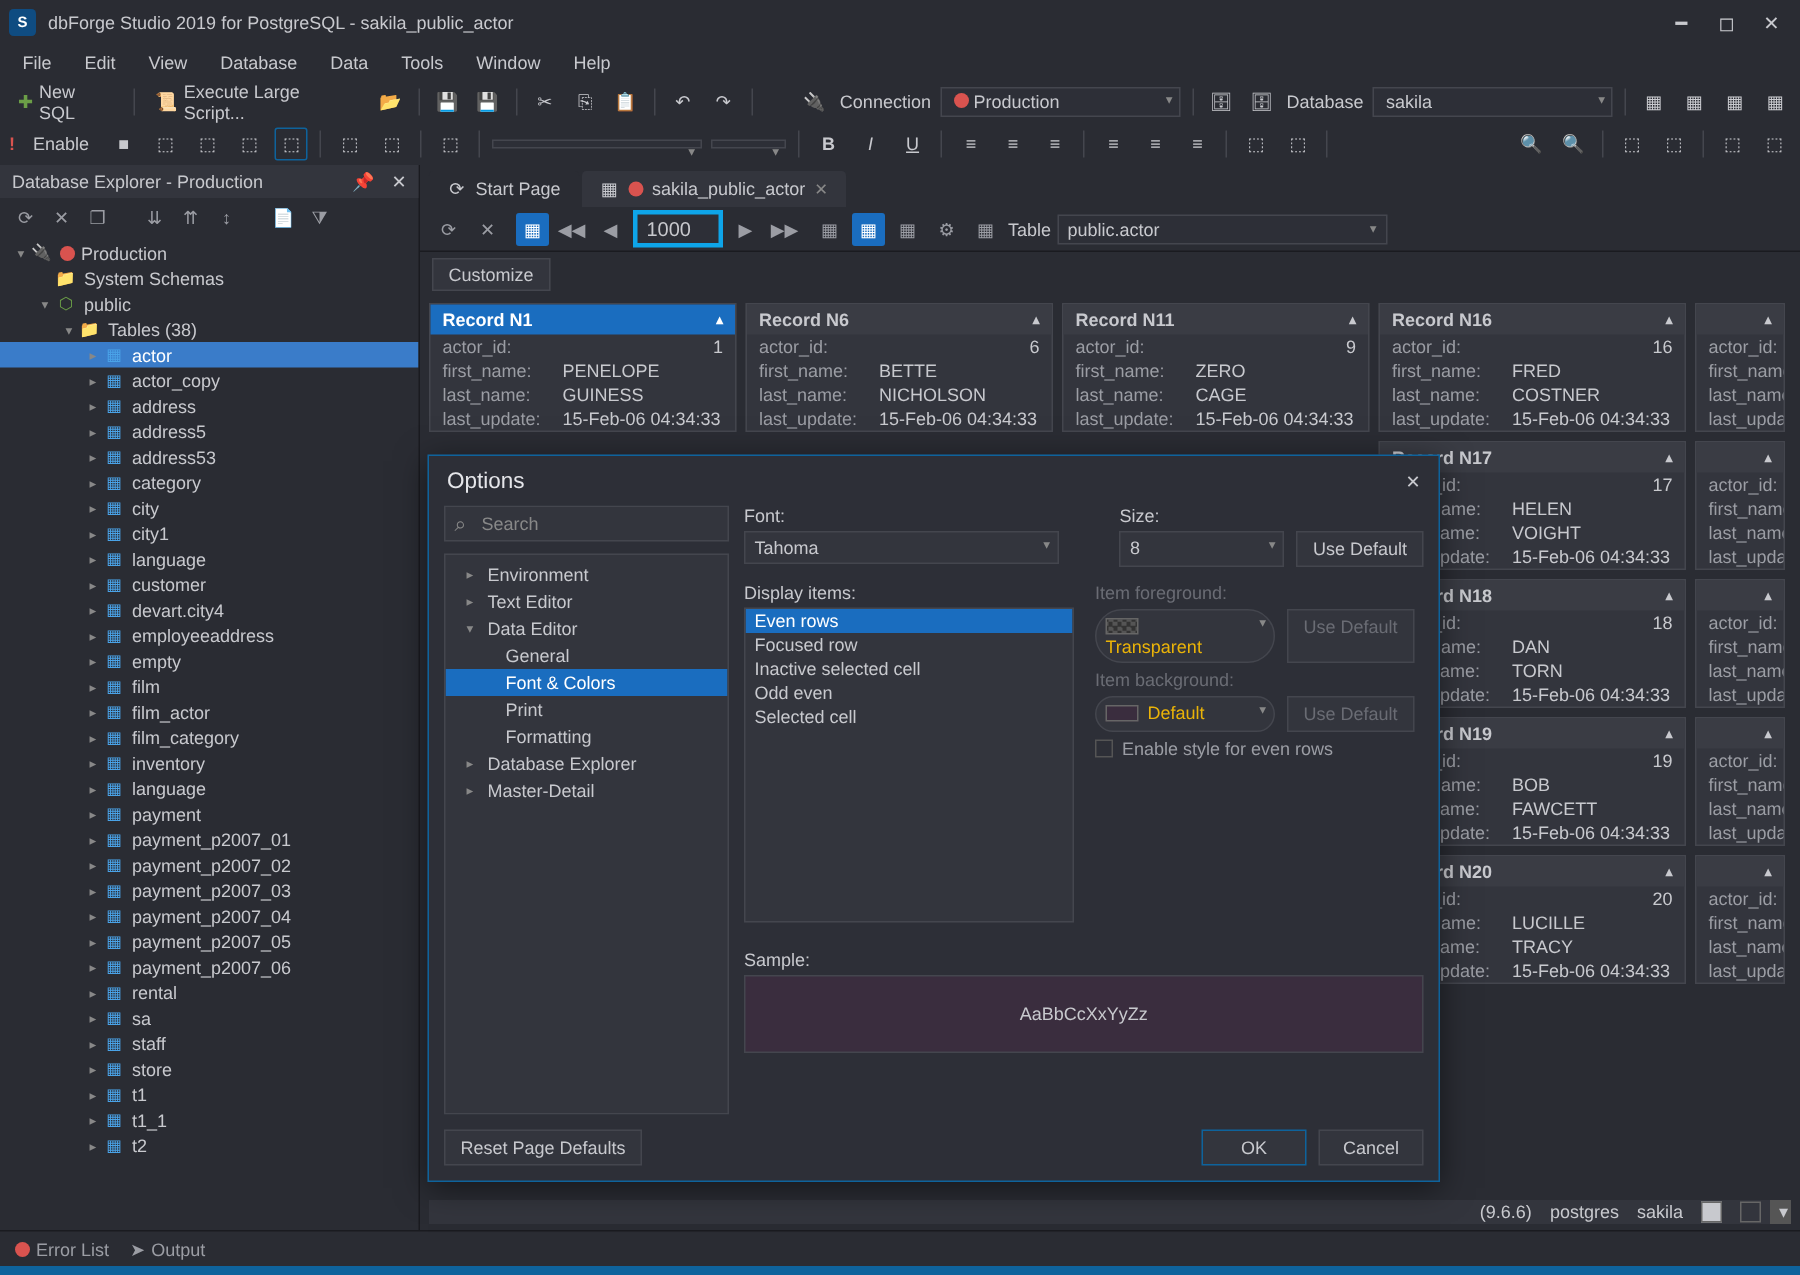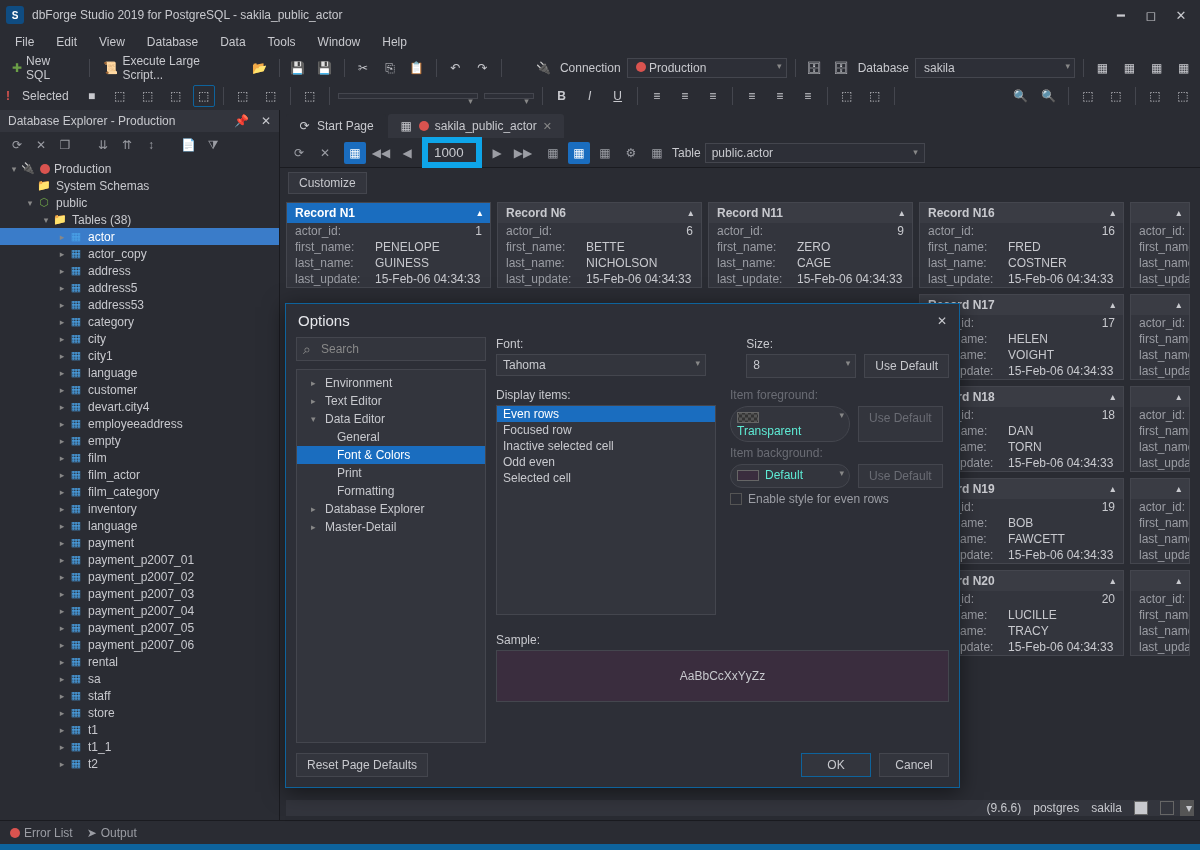--- a/index.html
+++ b/index.html
@@ -50,21 +50,21 @@
   .content { flex: 1; display: flex; flex-direction: column; background: #2a2c33; position: relative; }
   .tabbar { height: 28px; display: flex; align-items: flex-end; padding-left: 6px; background: #2a2c33; }
   .tab { padding: 5px 12px; background: #33353d; margin-right: 2px; display: flex; align-items: center; gap: 6px; color: #c8c9ce; border-top-left-radius: 3px; border-top-right-radius: 3px; }
   .tab.inactive { background: #2a2c33; }
   .tab .close { font-size: 11px; color: #888; }
   .tabicon { width: 13px; height: 13px; display: inline-flex; align-items: center; justify-content: center; }
   
   .grid-toolbar { height: 30px; display: flex; align-items: center; gap: 4px; padding: 0 8px; background: #2a2c33; border-bottom: 1px solid #1a1b20; }
   .grid-toolbar .gbtn { width: 22px; height: 22px; display: flex; align-items: center; justify-content: center; color: #9b9da4; border-radius: 2px; }
   .grid-toolbar .gbtn.active { background: #1a6dbf; color: #fff; }
-  .grid-toolbar .ginput { background: #2d2f37; border: 6px solid #0ea5e9; color: #c8c9ce; padding: 2px 6px; width: 60px; }
+  .grid-toolbar .ginput { background: #2d2f37; border: 3px solid #0ea5e9; color: #c8c9ce; padding: 2px 6px; width: 60px; }
   .grid-toolbar .gdrop { background: #2d2f37; border: 1px solid #44464e; color: #c8c9ce; padding: 2px 24px 2px 6px; min-width: 220px; position: relative; }
   .grid-toolbar .gdrop::after { content: "▾"; position: absolute; right: 6px; top: 3px; font-size: 9px; color: #888; }
   
   .customize-row { padding: 4px 8px; background: #2a2c33; }
   .customize-btn { background: #33353d; padding: 3px 10px; border: 1px solid #44464e; display: inline-block; }
   
   .cards { flex: 1; overflow: auto; padding: 4px 6px; display: flex; flex-wrap: wrap; gap: 6px; align-content: flex-start; }
   .card { width: 205px; background: #33353d; border: 1px solid #44464e; }
   .card-header { padding: 3px 8px; background: #3a3c44; display: flex; align-items: center; justify-content: space-between; font-weight: 600; }
   .card-header.selected { background: #1a6dbf; color: #fff; }
@@ -87,21 +87,21 @@
   .opt-node { padding: 2px 6px 2px 14px; display: flex; align-items: center; gap: 4px; }
   .opt-node.sub { padding-left: 40px; }
   .opt-node.sel { background: #1a6dbf; color: #fff; }
   .opt-node .arr { width: 10px; font-size: 9px; color: #888; }
   .opt-content { flex: 1; display: flex; flex-direction: column; }
   .opt-crumb { background: #33353d; border: 1px solid #44464e; padding: 4px 8px; margin-bottom: 10px; }
   .opt-row { display: flex; gap: 14px; margin-bottom: 10px; }
   .opt-col { display: flex; flex-direction: column; gap: 3px; }
   .opt-select { background: #33353d; border: 1px solid #44464e; padding: 3px 20px 3px 6px; position: relative; color: #c8c9ce; }
   .opt-select::after { content: "▾"; position: absolute; right: 5px; top: 3px; font-size: 9px; color: #888; }
-  .opt-select.disabled { color: #5eead4; border-radius: 18px; }
+  .opt-select.disabled { color: #eab308; border-radius: 18px; }
   .opt-btn { background: #33353d; border: 1px solid #44464e; padding: 4px 10px; color: #c8c9ce; }
   .opt-btn.disabled { color: #6a6c74; }
   .opt-btn.primary { border-color: #0e639c; }
   .opt-list { background: #33353d; border: 1px solid #44464e; height: 210px; overflow: auto; }
   .opt-list .item { padding: 1px 6px; }
   .opt-list .item.sel { background: #1a6dbf; color: #fff; }
   .opt-check { display: flex; align-items: center; gap: 6px; color: #9b9da4; }
   .opt-check .box { width: 12px; height: 12px; border: 1px solid #555; }
   .sample-box { background: #3a2d3e; border: 1px solid #44464e; padding: 18px; text-align: center; color: #c8c9ce; }
   .dialog-footer { padding: 10px; display: flex; justify-content: space-between; align-items: center; }
@@ -178,21 +178,21 @@
   <div class="drop wide">sakila</div>
   <div class="sep"></div>
   <div class="tbtn icon-only">▦</div>
   <div class="tbtn icon-only">▦</div>
   <div class="tbtn icon-only">▦</div>
   <div class="tbtn icon-only">▦</div>
 </div>
 
 <div class="toolbar">
   <span style="color:#d9534f;font-weight:bold">!</span>
-  <div class="tbtn">Selected</div>
+  <div class="tbtn">Enable</div>
   <div class="tbtn icon-only">■</div>
   <div class="tbtn icon-only">⬚</div>
   <div class="tbtn icon-only">⬚</div>
   <div class="tbtn icon-only">⬚</div>
   <div class="tbtn icon-only" style="border:1px solid #0e639c">⬚</div>
   <div class="sep"></div>
   <div class="tbtn icon-only">⬚</div>
   <div class="tbtn icon-only">⬚</div>
   <div class="sep"></div>
   <div class="tbtn icon-only">⬚</div>

